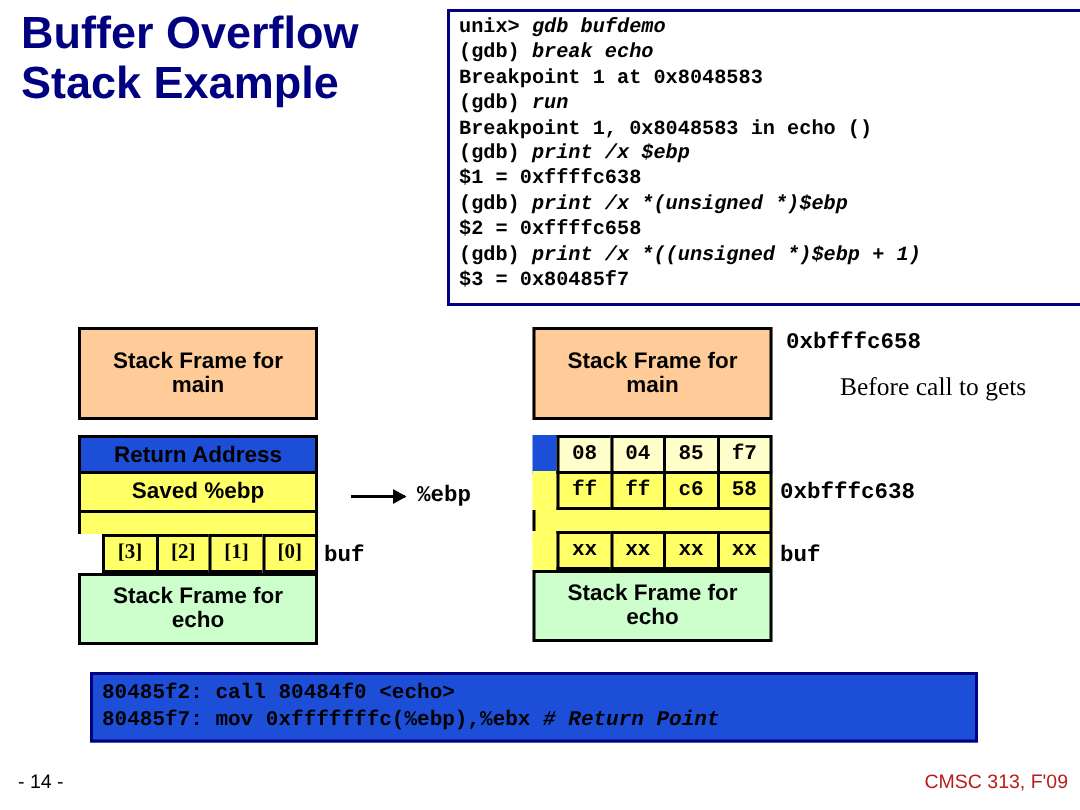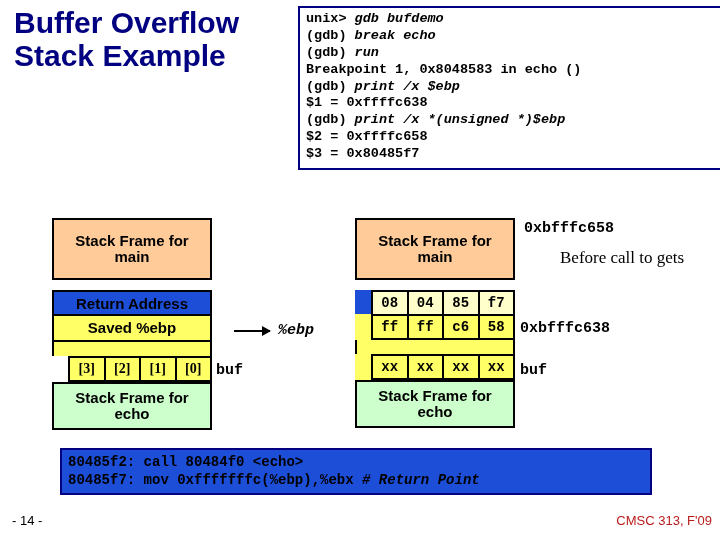--- a/index.html
+++ b/index.html
@@ -148,26 +148,28 @@
   }
 </style>
 </head>
 <body>
 
 <div class="title">Buffer Overflow Stack Example</div>
 
 <div class="gdb-box">
   <div><span>unix&gt; </span><span class="i">gdb bufdemo</span></div>
   <div><span>(gdb) </span><span class="i">break echo</span></div>
+  <div>Breakpoint 1 at 0x8048583</div>
   <div><span>(gdb) </span><span class="i">run</span></div>
   <div>Breakpoint 1, 0x8048583 in echo ()</div>
   <div><span>(gdb) </span><span class="i">print /x $ebp</span></div>
   <div>$1 = 0xffffc638</div>
   <div><span>(gdb) </span><span class="i">print /x *(unsigned *)$ebp</span></div>
   <div>$2 = 0xffffc658</div>
+  <div><span>(gdb) </span><span class="i">print /x *((unsigned *)$ebp + 1)</span></div>
   <div>$3 = 0x80485f7</div>
 </div>
 
 <div class="stack-col stack-left">
   <div class="cell head big">
     <span>Stack Frame for main</span>
   </div>
   <div style="height:10px"></div>
   <div class="cell ret">Return Address</div>
   <div class="cell ebp" style="border-top:none">Saved %ebp</div>
@@ -177,21 +179,21 @@
     <div class="b">[2]</div>
     <div class="b">[1]</div>
     <div class="b">[0]</div>
   </div>
   <div class="cell echo big" style="height:48px">
     <span>Stack Frame for echo</span>
   </div>
 </div>
 
 <div class="arrow" style="left:234px; width:36px; top:330px;"></div>
-<div class="lbl" style="left:278px; top:322px;font-style:italic;">%ebp</div>
+<div class="lbl" style="left:278px; top:322px;">%ebp</div>
 <div class="lbl" style="left:216px; top:362px;">buf</div>
 
 <div class="stack-col stack-right">
   <div class="cell head big">
     <span>Stack Frame for main</span>
   </div>
   <div style="height:10px"></div>
   <div class="bytes-row ret">
     <div class="b">08</div>
     <div class="b">04</div>

